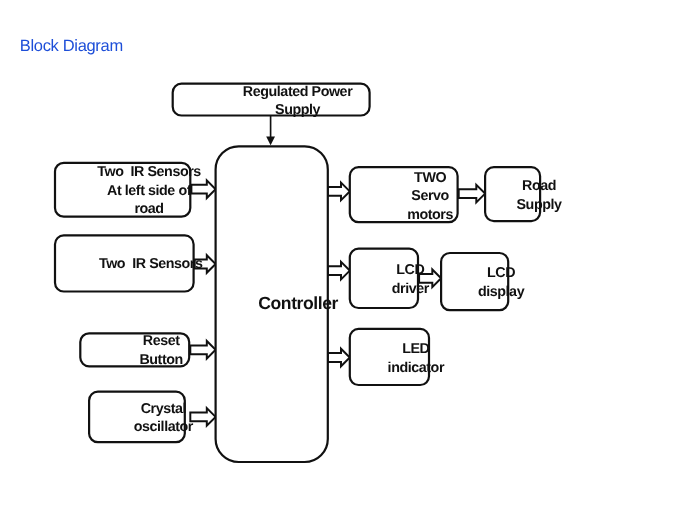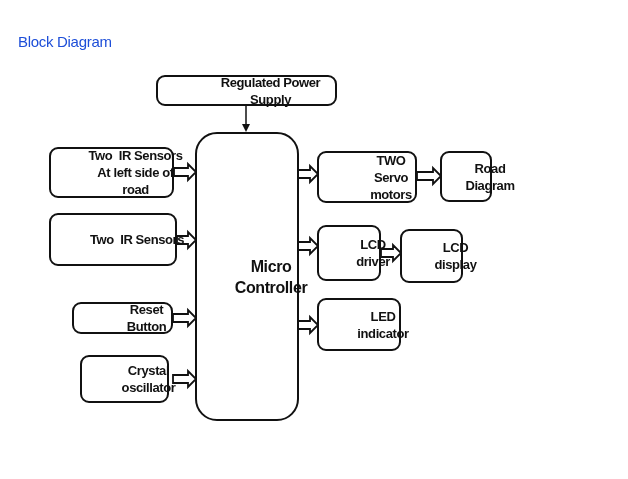--- a/index.html
+++ b/index.html
@@ -38,21 +38,20 @@
       <polygon points="298,321 310,321 310,317 318,325 310,333 310,329 298,329" fill="#fff" stroke="#111" stroke-width="1.8" stroke-linejoin="miter"></polygon>
     </g>
 </svg>
 
 <div class="box" style="left:156px; top:75px; width:181px; height:31px;">
   <span>Regulated Power Supply</span>
 </div>
 
 <div class="box pic" style="left:195px; top:132px; width:104px; height:289px;">
   <div>
-    <span>Micro</span>
     <span>Controller</span>
   </div>
 </div>
 
 <div class="box" style="left:49px; top:147px; width:125px; height:51px;">
   <div>
     <span style="white-space:pre">Two  IR Sensors</span>
     <span>At left side of road</span>
   </div>
 </div>
@@ -77,33 +76,33 @@
 <div class="box" style="left:317px; top:151px; width:100px; height:52px;">
   <div>
     <span>TWO</span>
     <span>Servo motors</span>
   </div>
 </div>
 
 <div class="box" style="left:440px; top:151px; width:44px; height:51px;">
   <div>
     <span>Road</span>
-    <span>Diagram</span>
+    <span>Supply</span>
   </div>
 </div>
 
 <div class="box" style="left:317px; top:225px; width:64px; height:56px;">
   <div>
     <span>LCD</span>
     <span>driver</span>
   </div>
 </div>
 
 <div class="box" style="left:400px; top:229px; width:63px; height:54px;">
   <div>
     <span>LCD</span>
     <span>display</span>
   </div>
 </div>
 
-<div class="box" style="left:317px; top:298px; width:84px; height:53px;">
+<div class="box" style="left:317px; top:298px; width:74px; height:53px;">
   <span>LED indicator</span>
 </div>
 
 </body></html>

